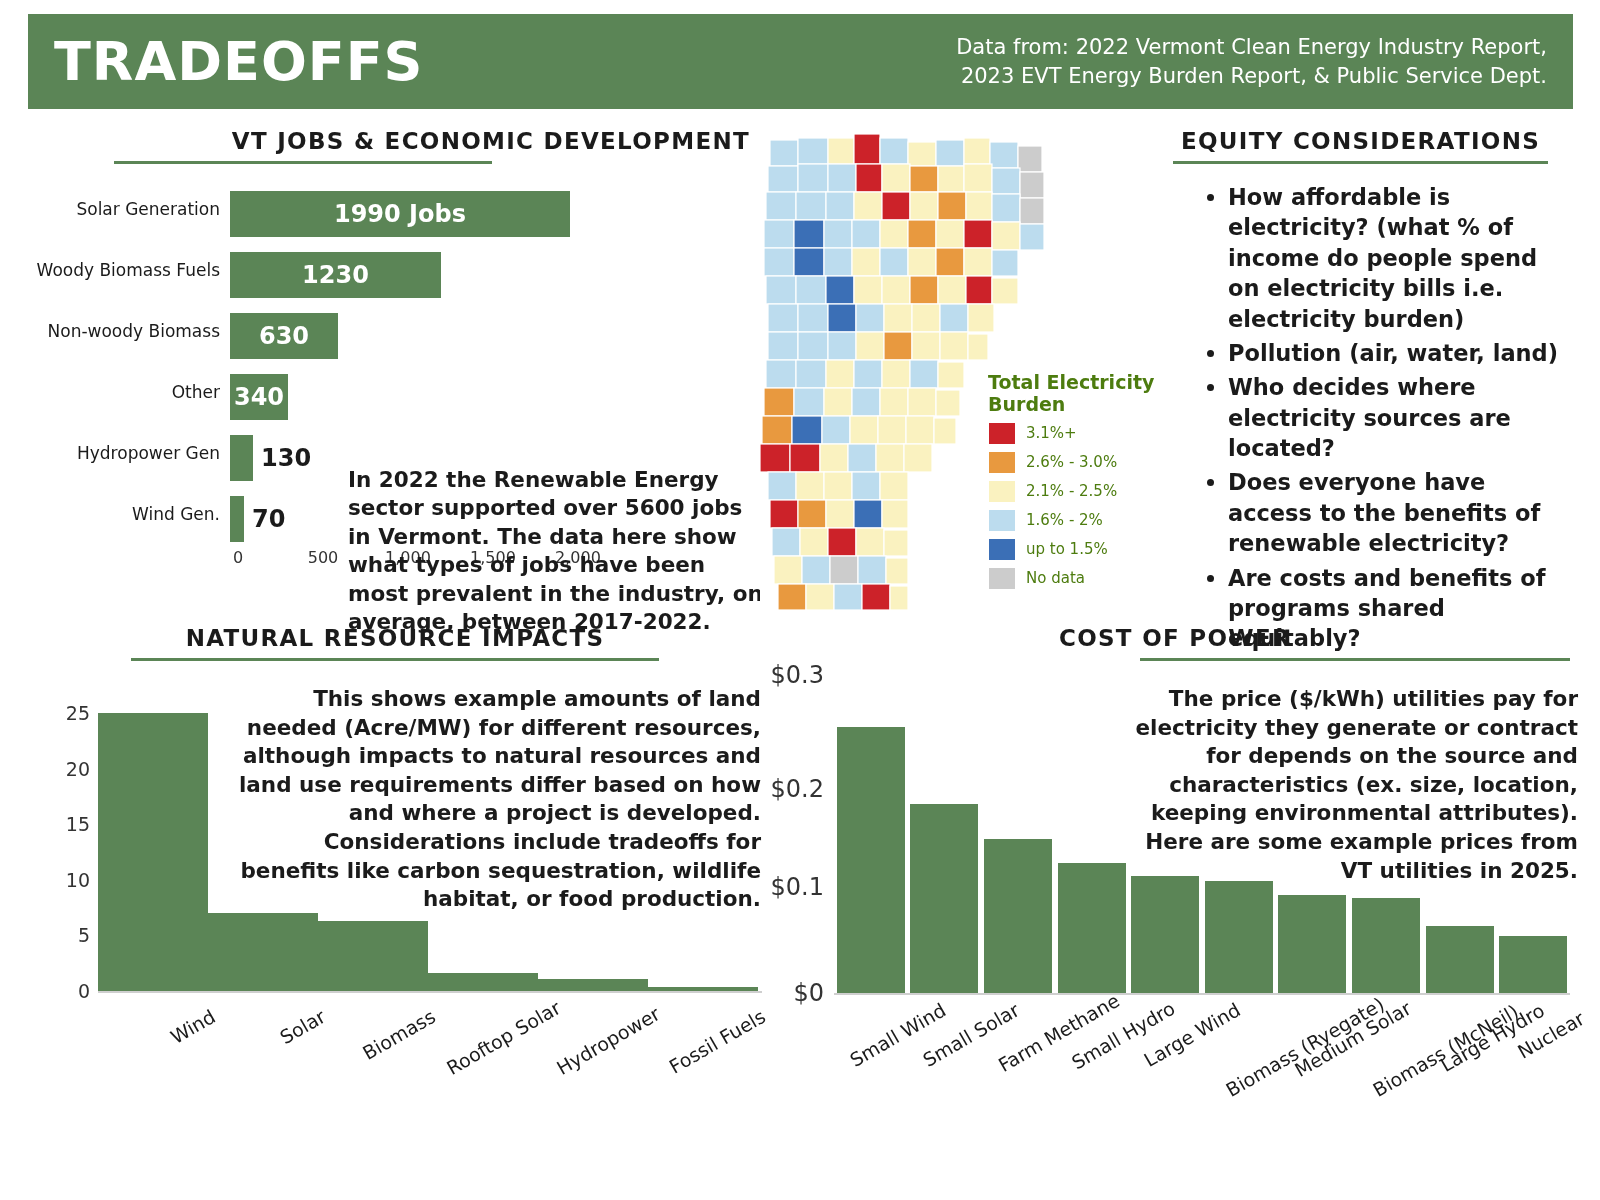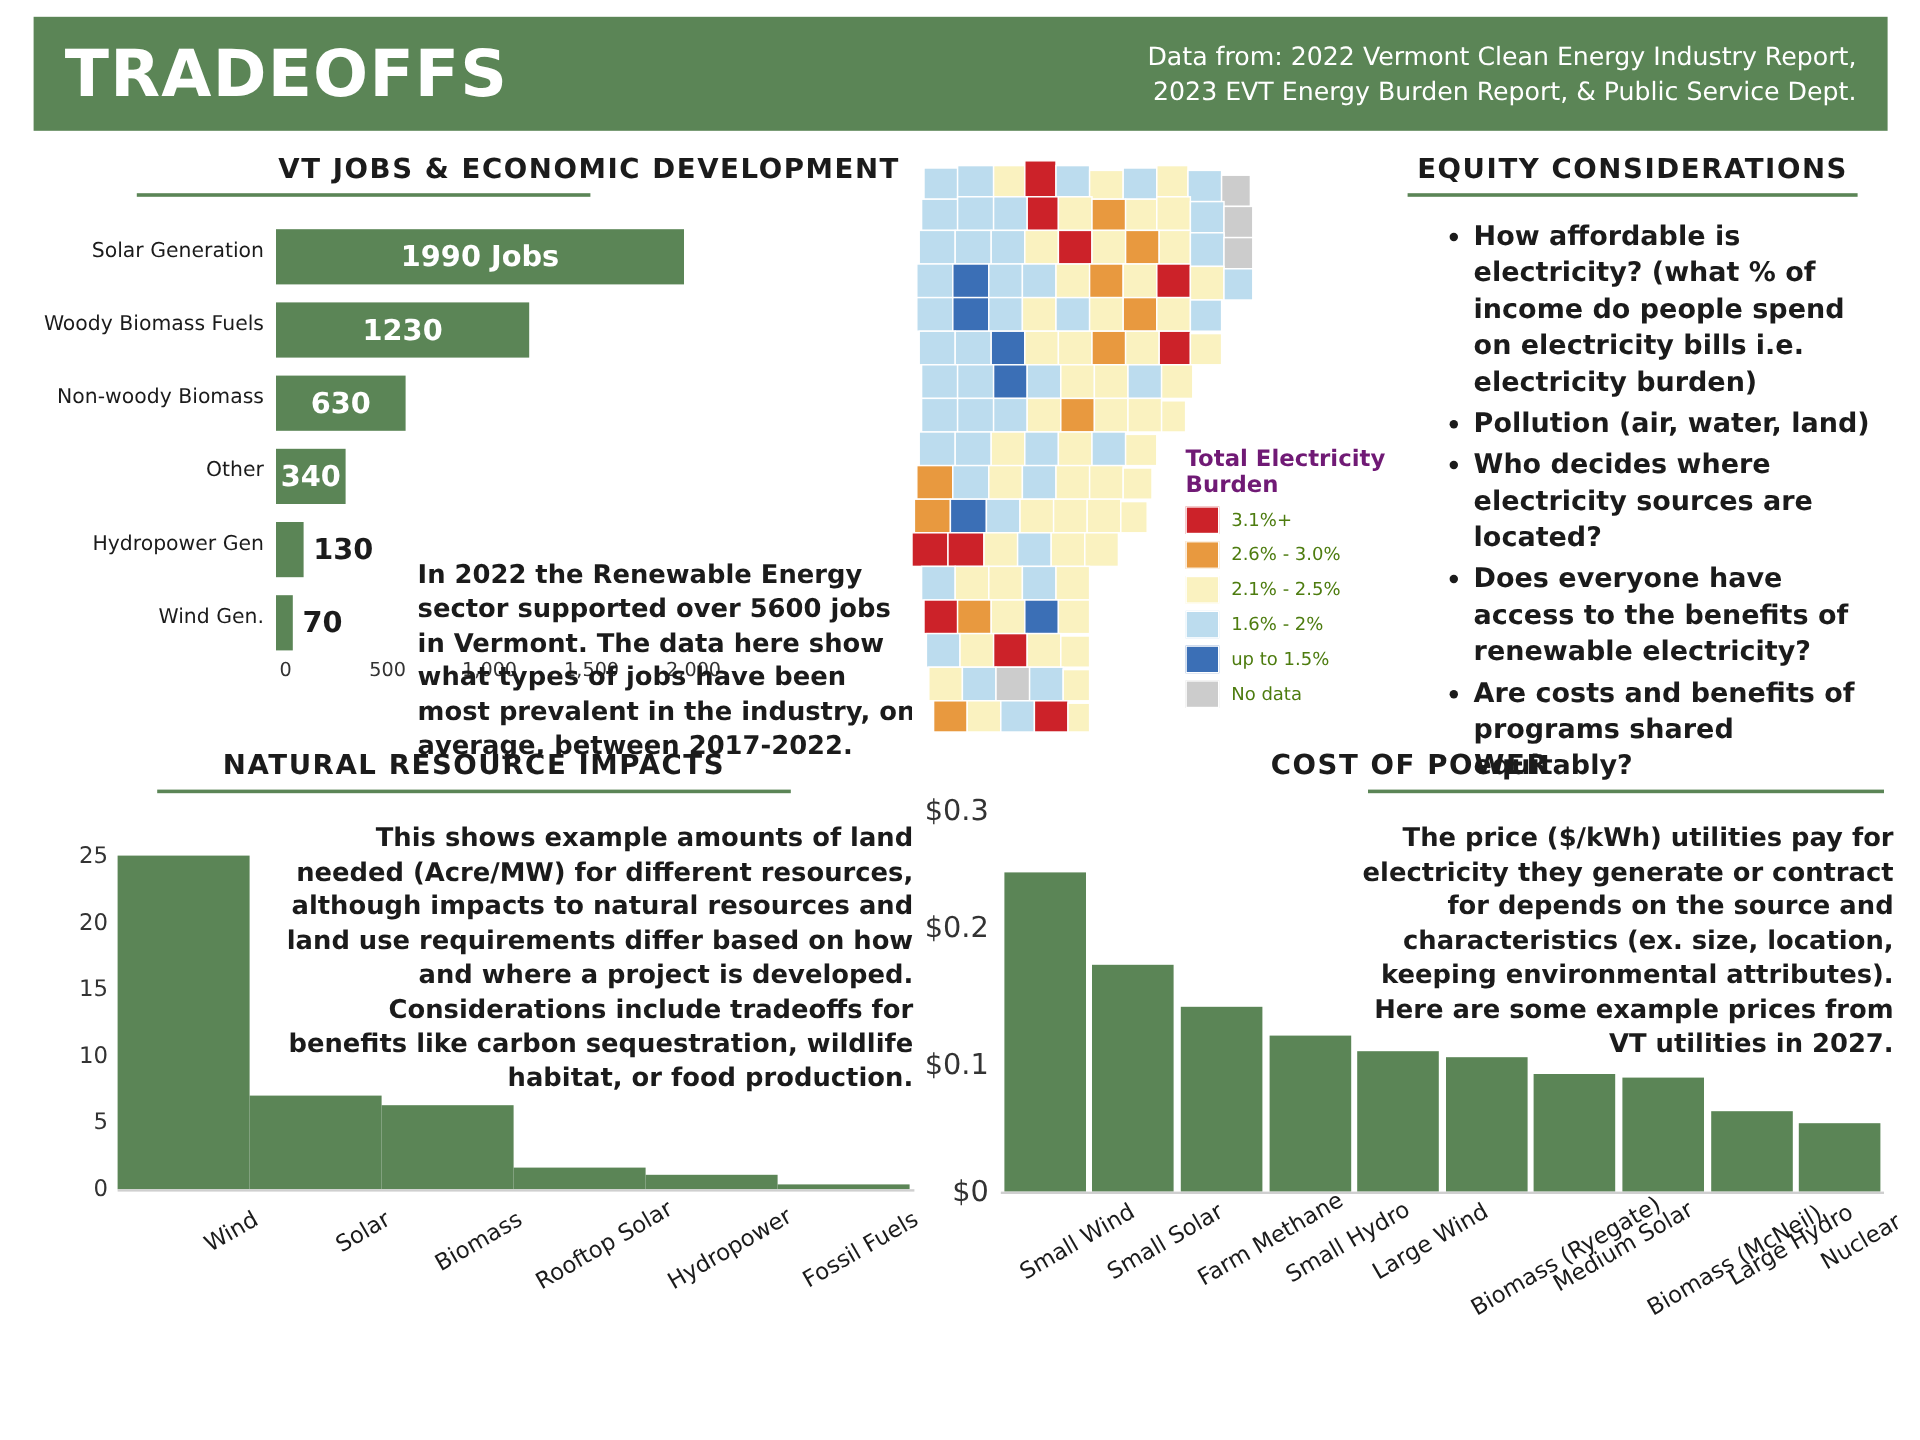--- a/index.html
+++ b/index.html
@@ -150,21 +150,21 @@
     height: 500px;
   }
   #vt-map { position: absolute; left: 0; top: 0; }
   .legend {
     position: absolute;
     left: 228px;
     top: 240px;
     width: 175px;
   }
   .legend-title {
-    color: #701a75;
+    color: #4d7c0f;
     font-weight: 700;
     font-size: 19px;
     line-height: 1.15;
   }
   .legend-row {
     display: flex;
     align-items: center;
     margin-top: 6px;
   }
   .legend-swatch {
@@ -682,27 +682,27 @@
       <span class="rot-label" style="left:440px; top:8px; width:110px">Hydropower</span>
       <span class="rot-label" style="left:550px; top:8px; width:110px">Fossil Fuels</span>
     </div>
   </div>
 </div>
 
 <div id="cost-panel">
   <div class="sec-title">COST OF POWER</div>
   <div class="sec-rule"></div>
 
-  <div class="cost-note">The price ($/kWh) utilities pay for electricity they generate or contract for depends on the source and characteristics (ex. size, location, keeping environmental attributes). Here are some example prices from VT utilities in 2027.</div>
+  <div class="cost-note">The price ($/kWh) utilities pay for electricity they generate or contract for depends on the source and characteristics (ex. size, location, keeping environmental attributes). Here are some example prices from VT utilities in 2025.</div>
 
   <div class="cost-plot">
     <div class="cost-yaxis">
       <span class="cost-ytick" style="top:320px">$0</span>
       <span class="cost-ytick" style="top:214px">$0.1</span>
-      <span class="cost-ytick" style="top:100px">$0.2</span>
+      <span class="cost-ytick" style="top:116px">$0.2</span>
       <span class="cost-ytick" style="top:2px">$0.3</span>
     </div>
 
     <div class="cost-bars">
       <div class="cost-bar-slot">
           <div class="cost-bar" style="height:266px"></div>
         </div>
       <div class="cost-bar-slot">
           <div class="cost-bar" style="height:189px"></div>
         </div>

